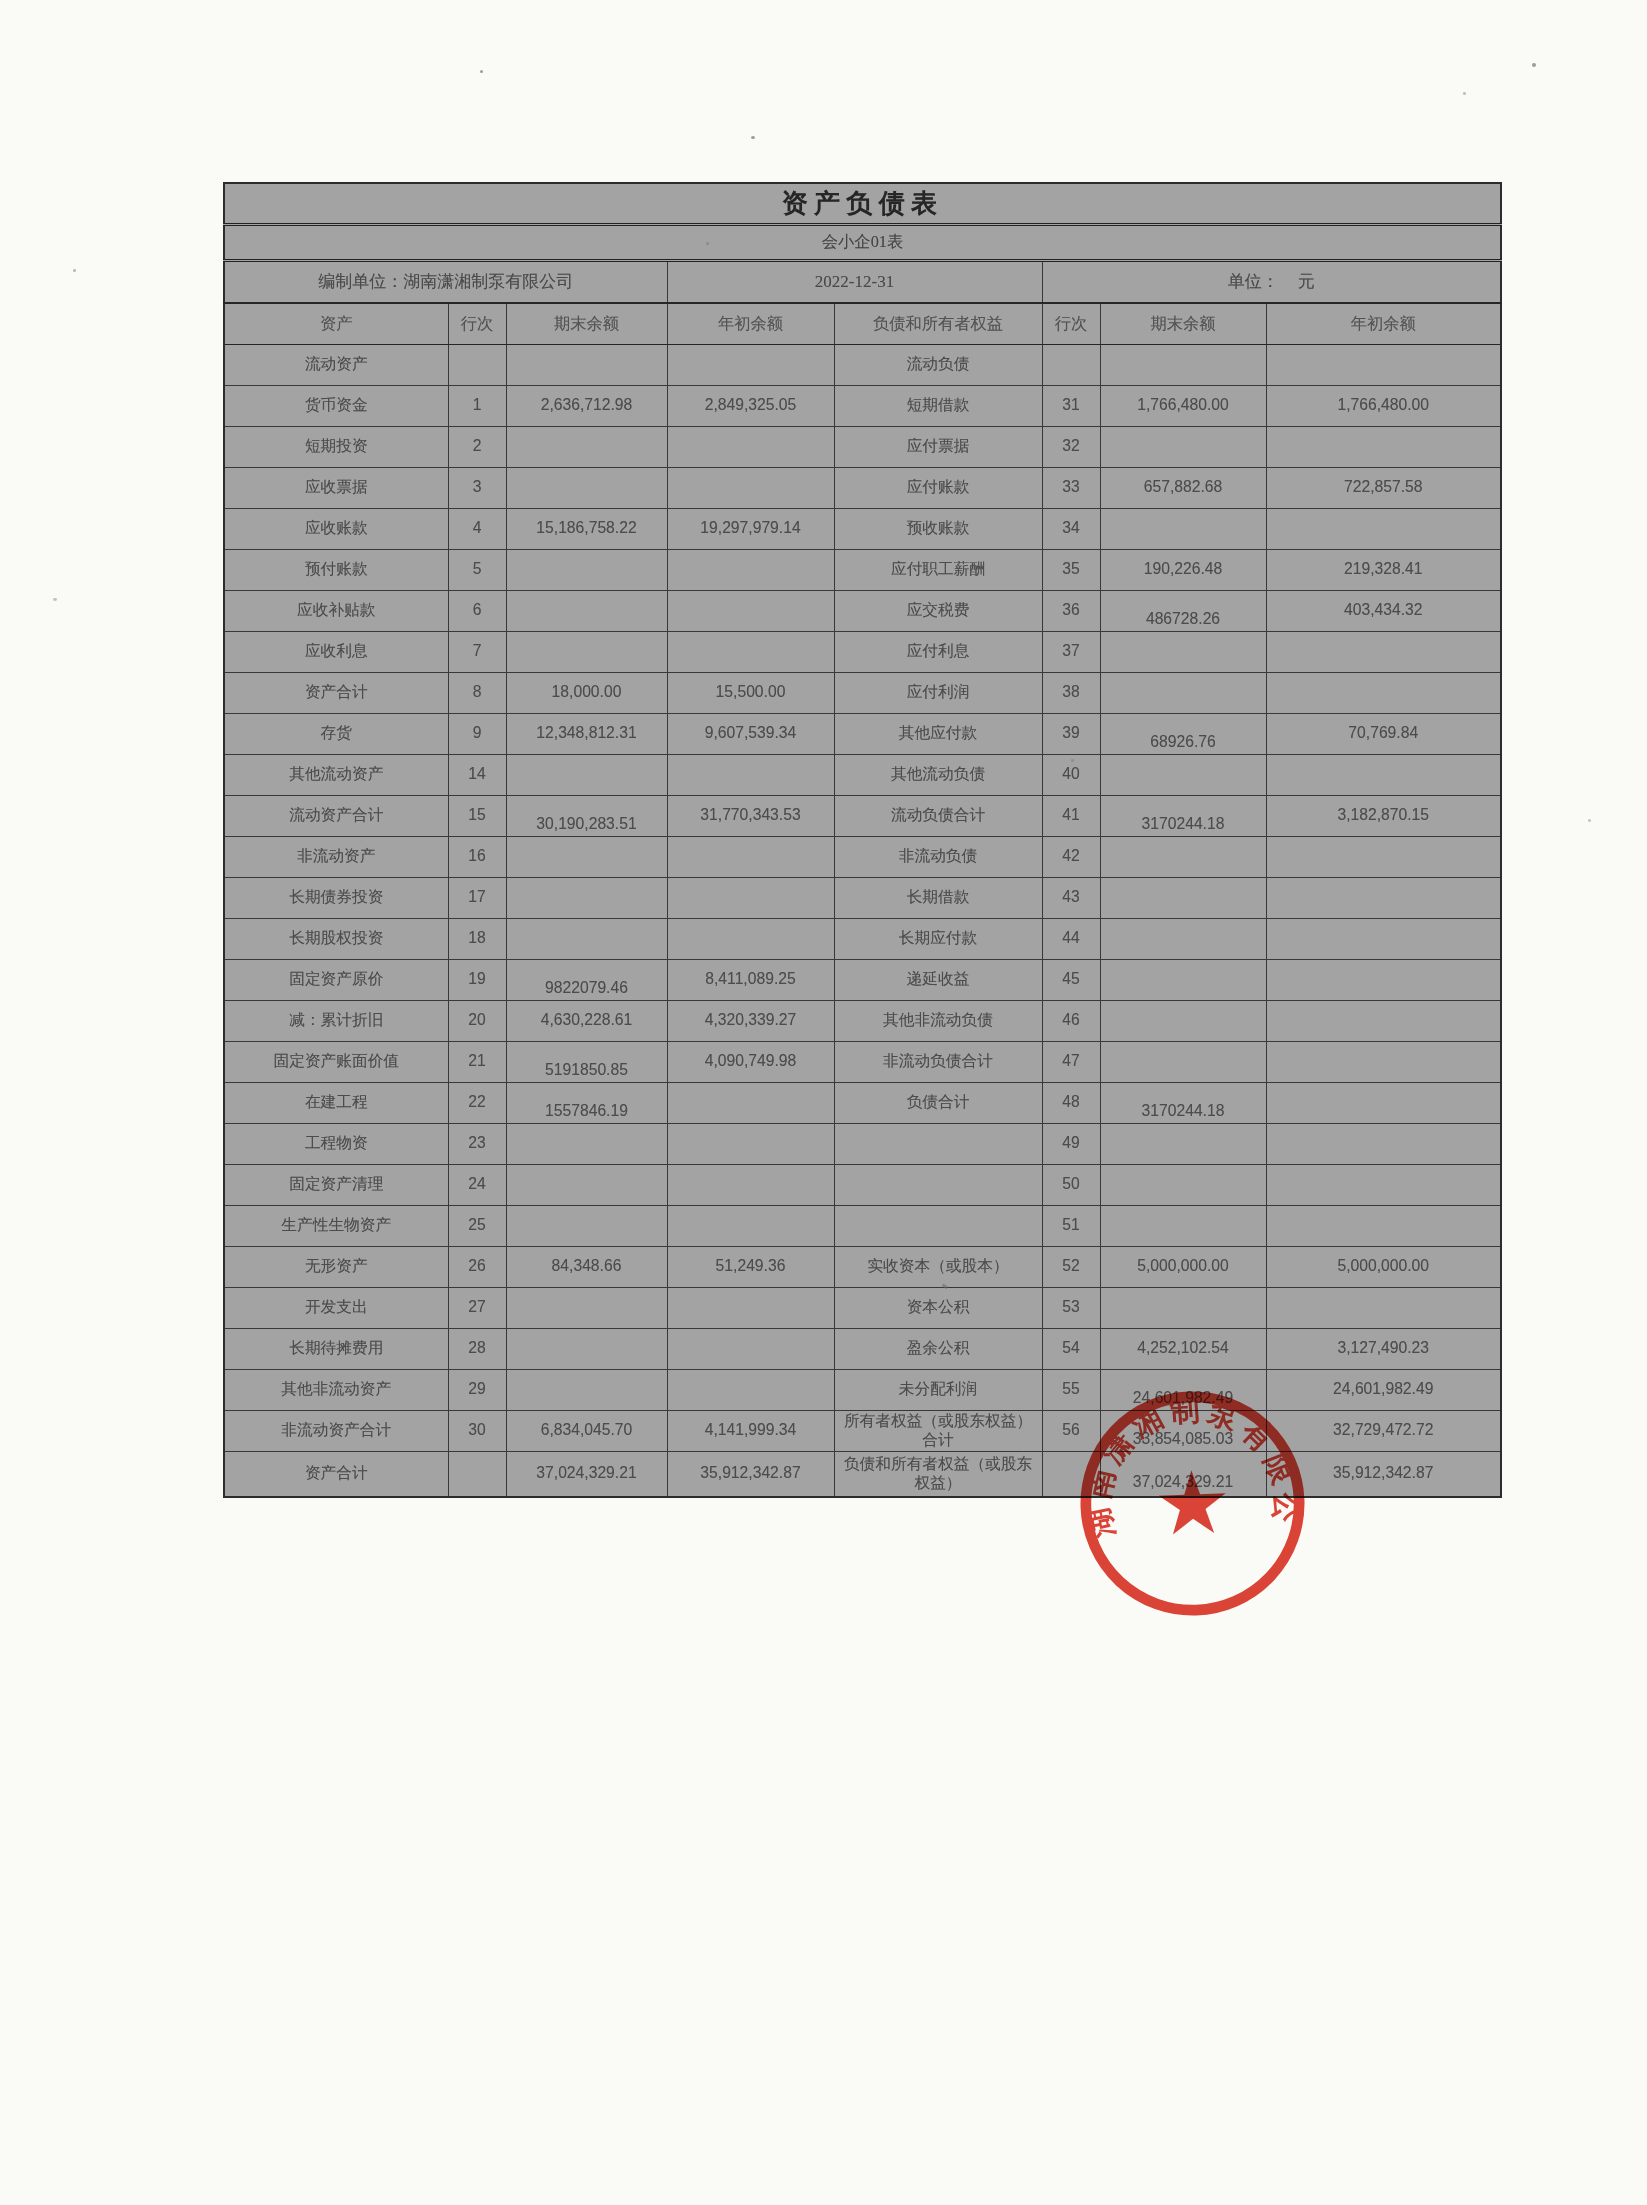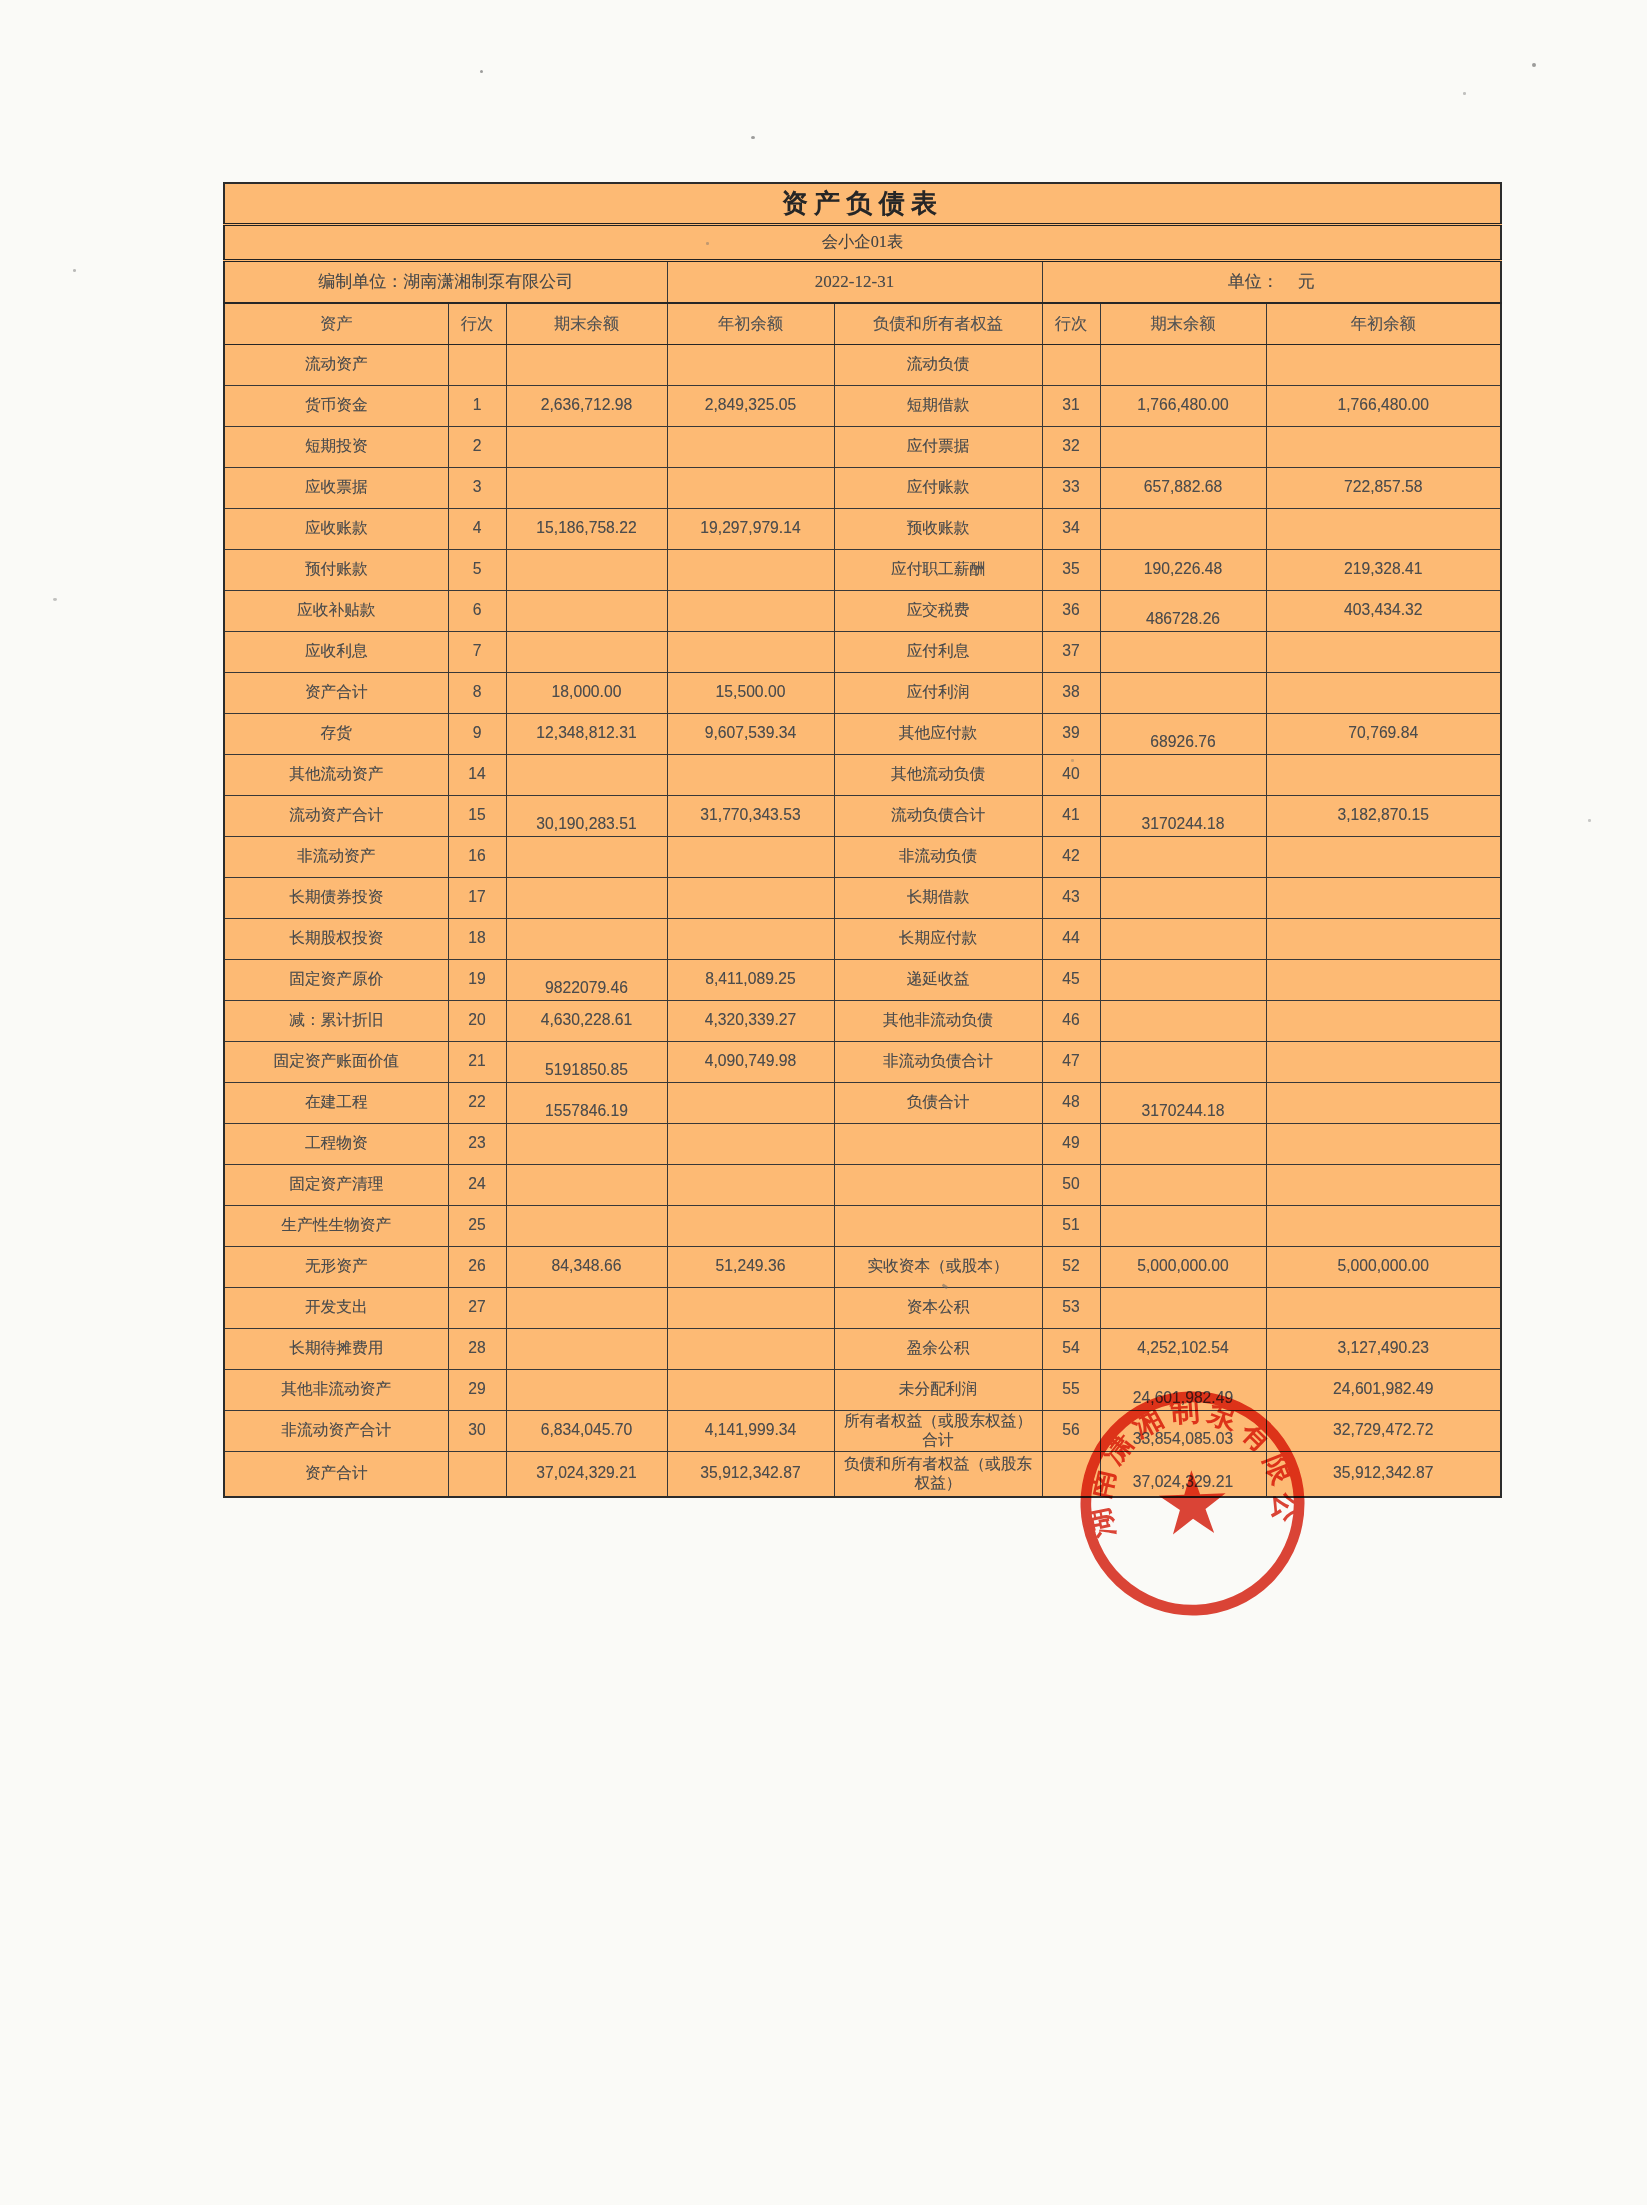--- a/index.html
+++ b/index.html
@@ -8,21 +8,21 @@
     background:#fafaf7;
     font-family:"Liberation Serif","DejaVu Serif",serif;
     overflow:hidden;
   }
   .page{position:absolute;inset:0;}
   
   table.bs{
     position:absolute;left:223px;top:182px;width:1278px;
     border-collapse:collapse;table-layout:fixed;
     border:2.5px solid #2c2c2c;
-    background:#fdba74;
+    background:#a3a3a3;
   }
   table.bs td{
     border:1.3px solid #383838;
     text-align:center;vertical-align:middle;
     color:#4c4c4c;
     font-size:15.7px;
     padding:0 2.5px;
     line-height:1.2;
     text-shadow:0 0 0.6px rgba(90,90,90,.45);
     overflow:hidden;

